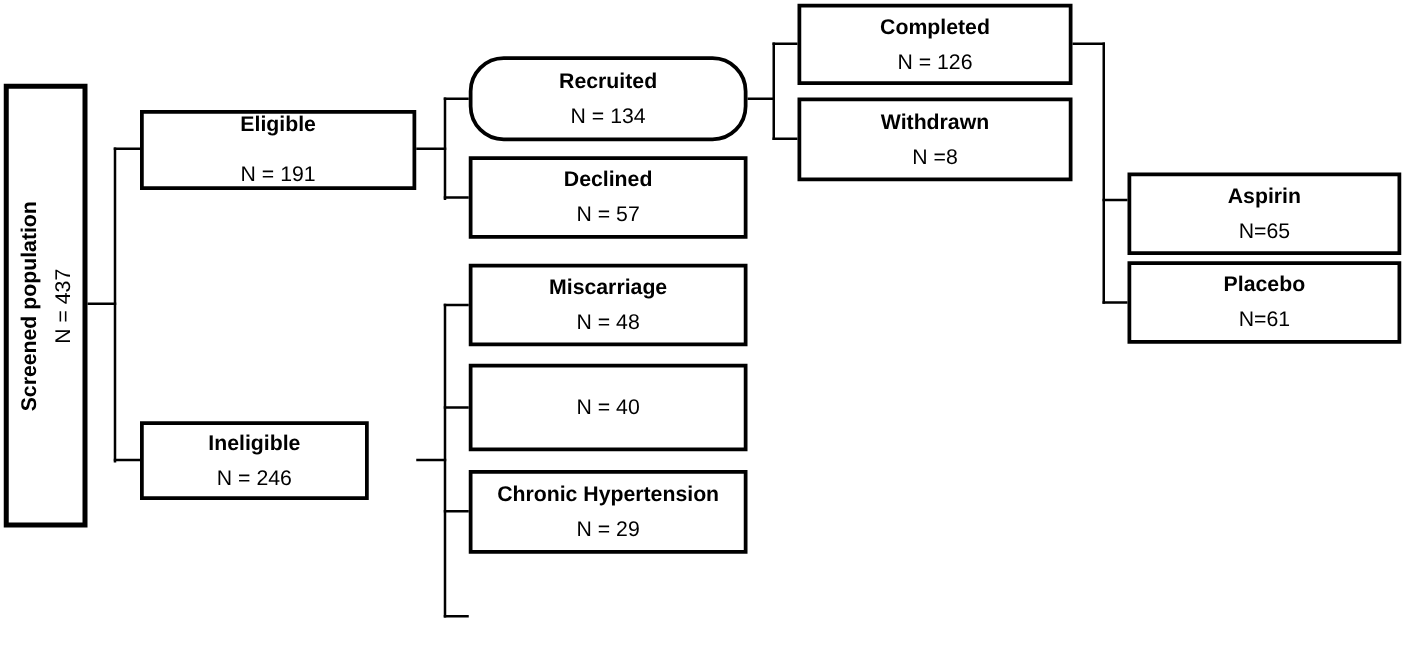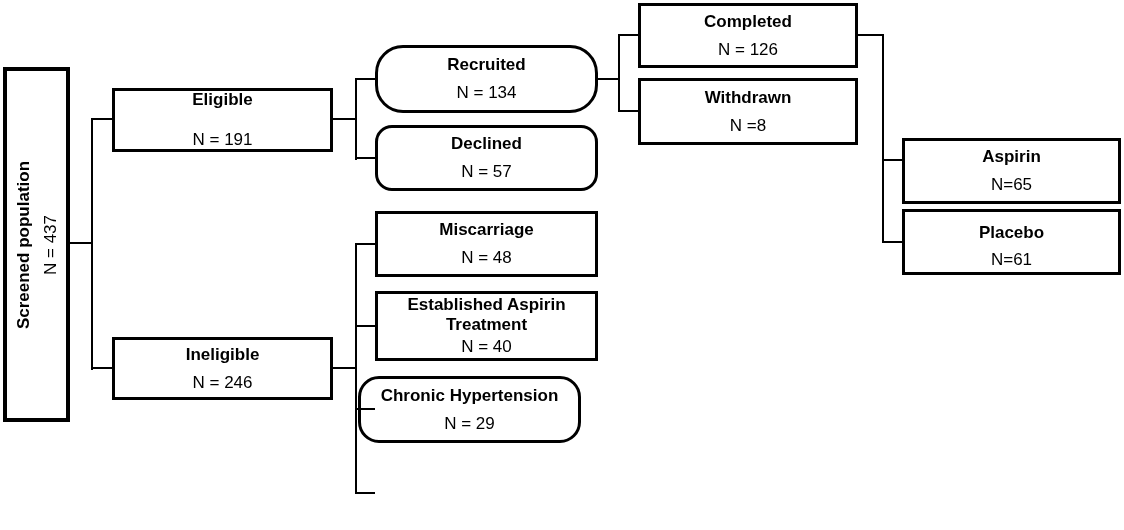--- a/index.html
+++ b/index.html
@@ -37,66 +37,65 @@
       <span class="lbl">Screened population</span>
       <span class="val">N = 437</span>
     </div>
   </div>
 
   <div class="node" style="left:112px; top:88px; width:221px; height:64px;gap:20px;">
     <span class="lbl">Eligible</span>
     <span class="val">N = 191</span>
   </div>
 
-  <div class="node" style="left:112px; top:337px; width:221px; height:63px;">
+  <div class="node" style="left:112px; top:337px; width:183px; height:63px;">
     <span class="lbl">Ineligible</span>
     <span class="val">N = 246</span>
   </div>
 
   <div class="node" style="left:375px; top:45px; width:223px; height:68px;border-radius:28px;">
     <span class="lbl">Recruited</span>
     <span class="val">N = 134</span>
   </div>
 
-  <div class="node" style="left:375px; top:125px; width:223px; height:66px;border-radius:17px;">
+  <div class="node" style="left:375px; top:125px; width:223px; height:66px;">
     <span class="lbl">Declined</span>
     <span class="val">N = 57</span>
   </div>
 
   <div class="node inline" style="left:638px; top:3px; width:220px; height:65px;">
     <span class="lbl">Completed</span>
     <span class="val">N = 126</span>
   </div>
 
   <div class="node inline" style="left:638px; top:78px; width:220px; height:67px;">
     <span class="lbl">Withdrawn</span>
     <span class="val">N =8</span>
   </div>
 
   <div class="node" style="left:902px; top:138px; width:219px; height:66px;">
     <span class="lbl">Aspirin</span>
     <span class="val">N=65</span>
   </div>
 
-  <div class="node" style="left:902px; top:209px; width:219px; height:66px;justify-content:flex-end;">
+  <div class="node" style="left:902px; top:209px; width:219px; height:66px;">
     <span class="lbl">Placebo</span>
     <span class="val">N=61</span>
   </div>
 
   <div class="node" style="left:375px; top:211px; width:223px; height:66px;">
     <span class="lbl">Miscarriage</span>
     <span class="val">N = 48</span>
   </div>
 
   <div class="node tight" style="left:375px; top:291px; width:223px; height:70px;">
-    <span class="lbl">Established Aspirin Treatment</span>
     <span class="val">N = 40</span>
   </div>
 
-  <div class="node" style="left:358px; top:376px; width:223px; height:67px;border-radius:21px;">
+  <div class="node" style="left:375px; top:376px; width:223px; height:67px;">
     <span class="lbl">Chronic Hypertension</span>
     <span class="val">N = 29</span>
   </div>
 
 
   <div class="line h" style="left:70px;  top:242px; width:23px;"></div>
   <div class="line v" style="left:91px;  top:118px; height:252px;"></div>
   <div class="line h" style="left:91px;  top:118px; width:21px;"></div>
   <div class="line h" style="left:91px;  top:367px; width:21px;"></div>
 

